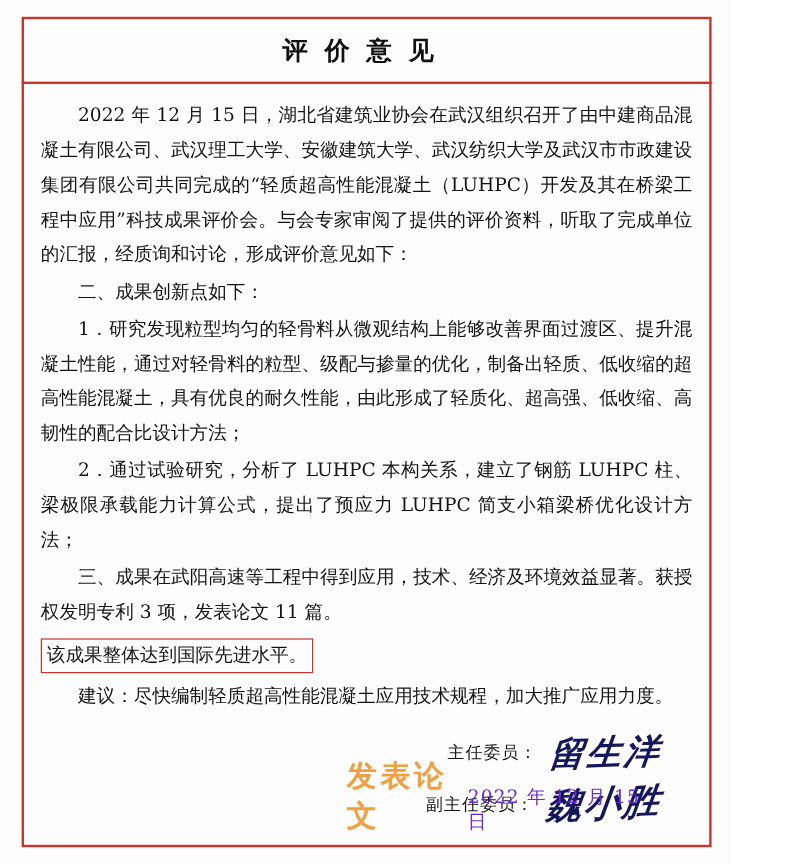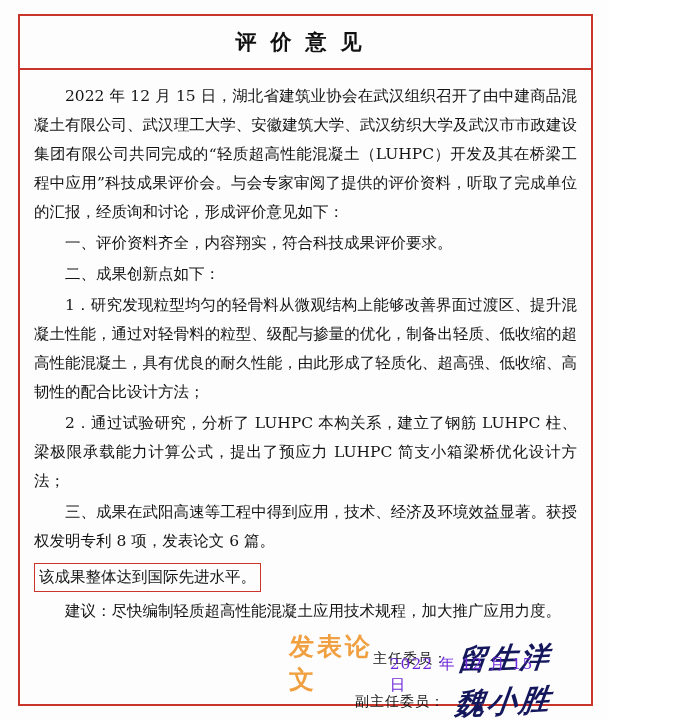--- a/index.html
+++ b/index.html
@@ -140,25 +140,24 @@
 <div class="page">
   <div class="outer-border"></div>
   <div class="inner">
 
     <div class="doc-title">评价意见</div>
     <div class="title-rule"></div>
 
     <div class="body-area">
 
       <p class="para indent2">2022 年 12 月 15 日，湖北省建筑业协会在武汉组织召开了由中建商品混凝土有限公司、武汉理工大学、安徽建筑大学、武汉纺织大学及武汉市市政建设集团有限公司共同完成的“轻质超高性能混凝土（LUHPC）开发及其在桥梁工程中应用”科技成果评价会。与会专家审阅了提供的评价资料，听取了完成单位的汇报，经质询和讨论，形成评价意见如下：</p>
-      <p class="para indent2">一、评价资料齐全，内容翔实，符合科技成果评价要求。</p>
       <p class="para indent2">二、成果创新点如下：</p>
       <p class="para indent2">1．研究发现粒型均匀的轻骨料从微观结构上能够改善界面过渡区、提升混凝土性能，通过对轻骨料的粒型、级配与掺量的优化，制备出轻质、低收缩的超高性能混凝土，具有优良的耐久性能，由此形成了轻质化、超高强、低收缩、高韧性的配合比设计方法；</p>
       <p class="para indent2">2．通过试验研究，分析了 LUHPC 本构关系，建立了钢筋 LUHPC 柱、梁极限承载能力计算公式，提出了预应力 LUHPC 简支小箱梁桥优化设计方法；</p>
-      <p class="para indent2">三、成果在武阳高速等工程中得到应用，技术、经济及环境效益显著。获授权发明专利 8 项，发表论文 6 篇。</p>
+      <p class="para indent2">三、成果在武阳高速等工程中得到应用，技术、经济及环境效益显著。获授权发明专利 3 项，发表论文 11 篇。</p>
 
       <div class="hl-wrap">
         <span class="highlight-line">该成果整体达到国际先进水平。</span>
       </div>
 
       <p class="para indent2">建议：尽快编制轻质超高性能混凝土应用技术规程，加大推广应用力度。</p>
 
       <div class="sign-block">
         <div class="sign-row">
           <span class="sign-label">主任委员：</span>

